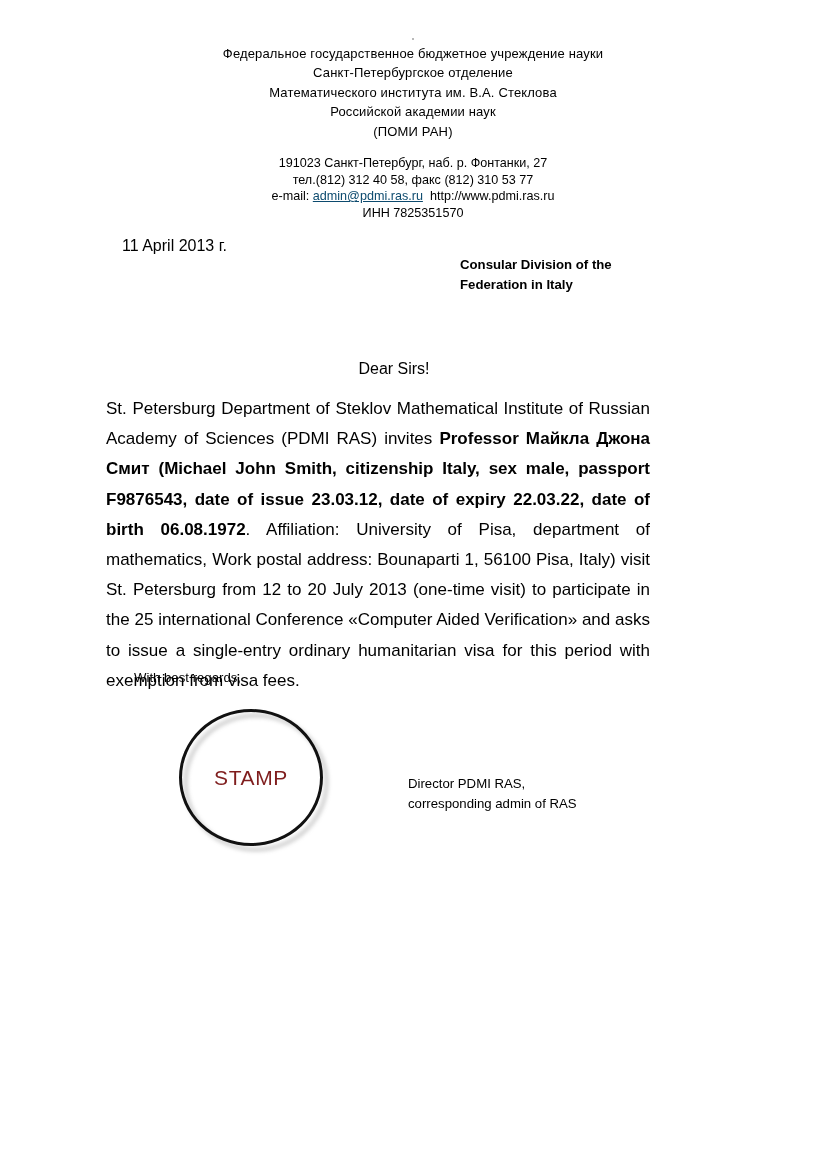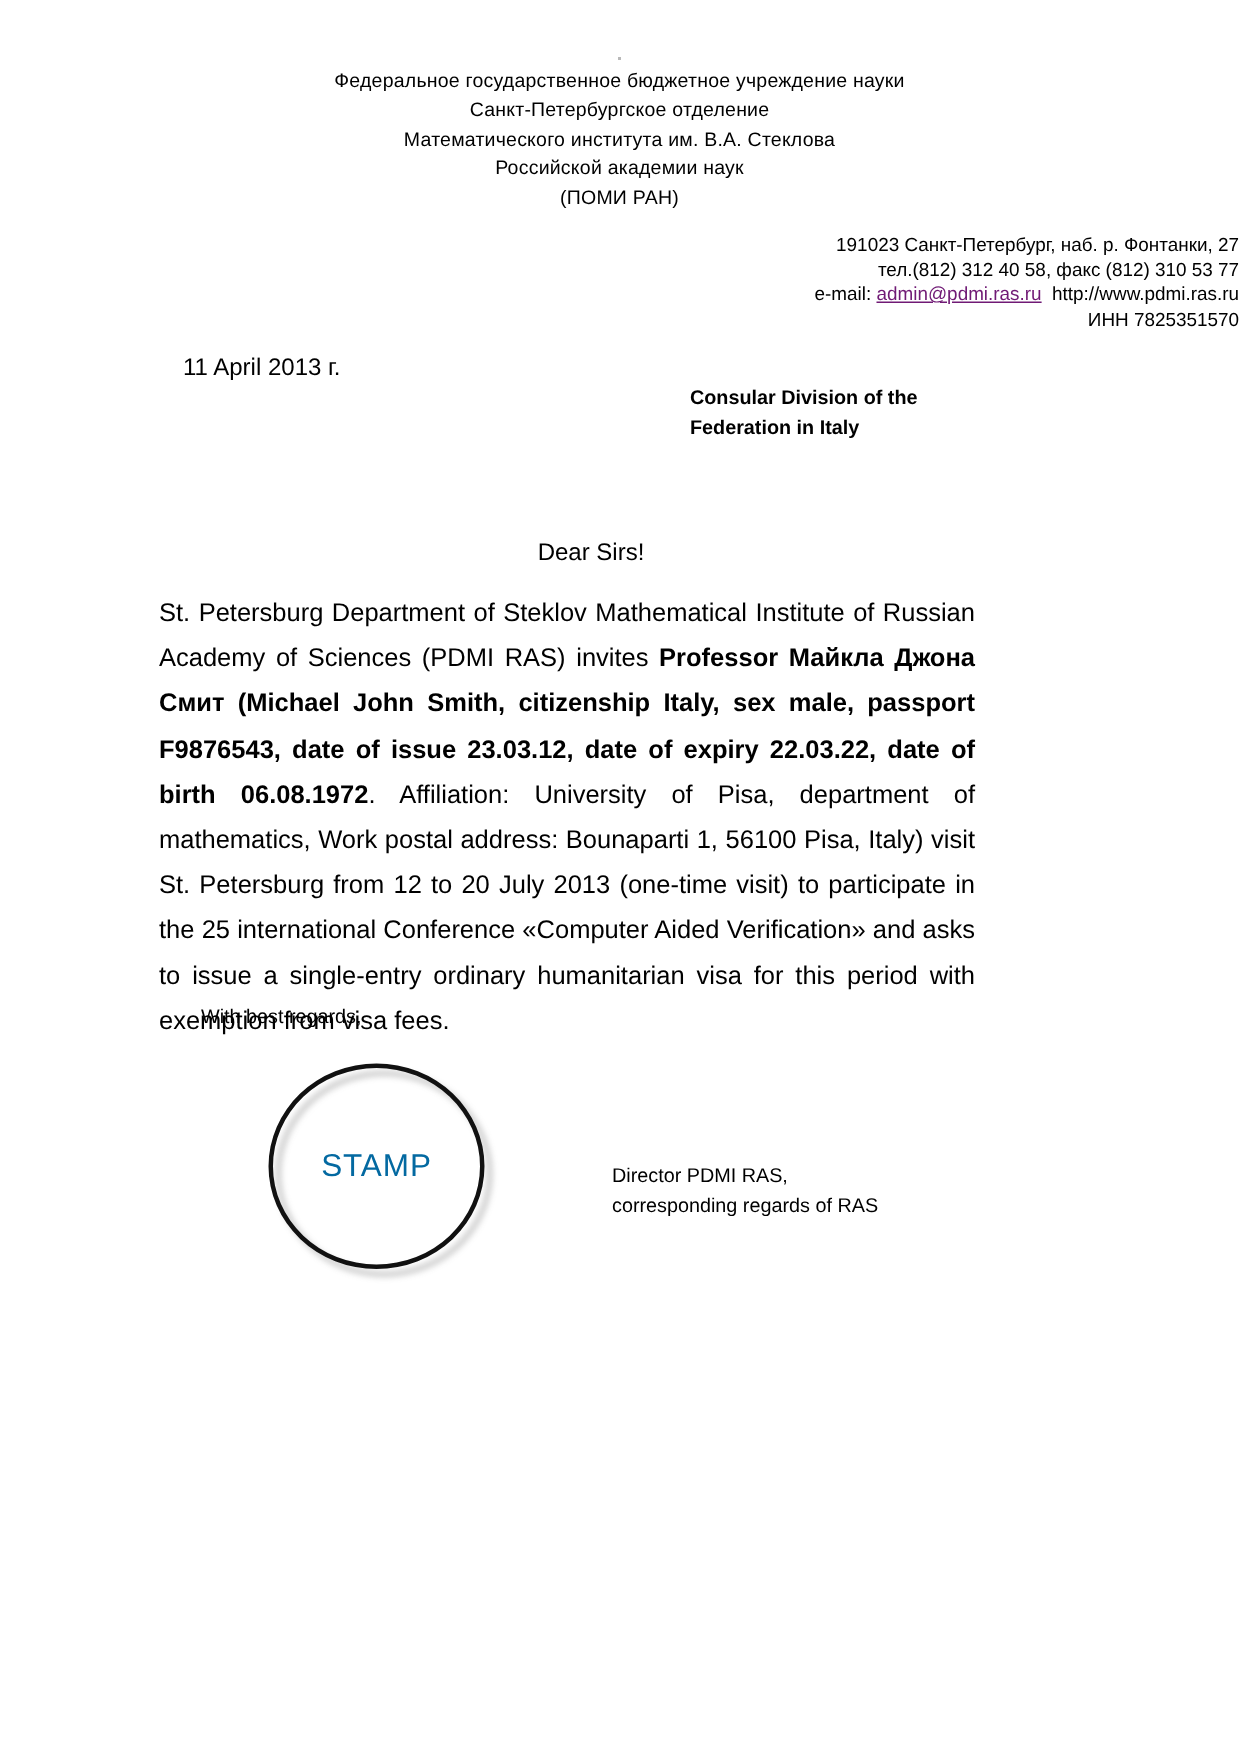--- a/index.html
+++ b/index.html
@@ -47,29 +47,29 @@
     line-height: 19.4px;
     letter-spacing: 0.15px;
     white-space: nowrap;
   }
 
   .contact {
     position: absolute;
     left: 0;
     right: 0;
     top: 155px;
-    text-align: right;
+    text-align: center;
   }
   .contact .c-line {
     font-size: 12.6px;
     line-height: 16.6px;
     white-space: nowrap;
   }
   .email-link {
-    color: #701a75;
+    color: #0c4a6e;
     text-decoration: underline;
   }
 
   
   .date-line {
     position: absolute;
     left: 122px;
     top: 237px;
     font-size: 16px;
     line-height: 18px;
@@ -147,21 +147,21 @@
     border-radius: 50%;
     border: 3px solid #111111;
     background: transparent;
     display: flex;
     align-items: center;
     justify-content: center;
   }
   .stamp-text {
     font-size: 21px;
     letter-spacing: 0.6px;
-    color: #0369a1;
+    color: #7f1d1d;
     line-height: 1;
   }
 
   .signature-block {
     position: absolute;
     left: 408px;
     top: 758px;
     font-size: 13.2px;
     line-height: 19.6px;
     white-space: nowrap;
@@ -205,16 +205,16 @@
 
   <div class="stamp-wrap">
     <div class="stamp-shadow"></div>
     <div class="stamp-circle">
       <span class="stamp-text">STAMP</span>
     </div>
   </div>
 
   <div class="signature-block">
     <div>Director PDMI RAS,</div>
-    <div>corresponding regards of RAS</div>
+    <div>corresponding admin of RAS</div>
   </div>
 
 </div>
 
 </body></html>

